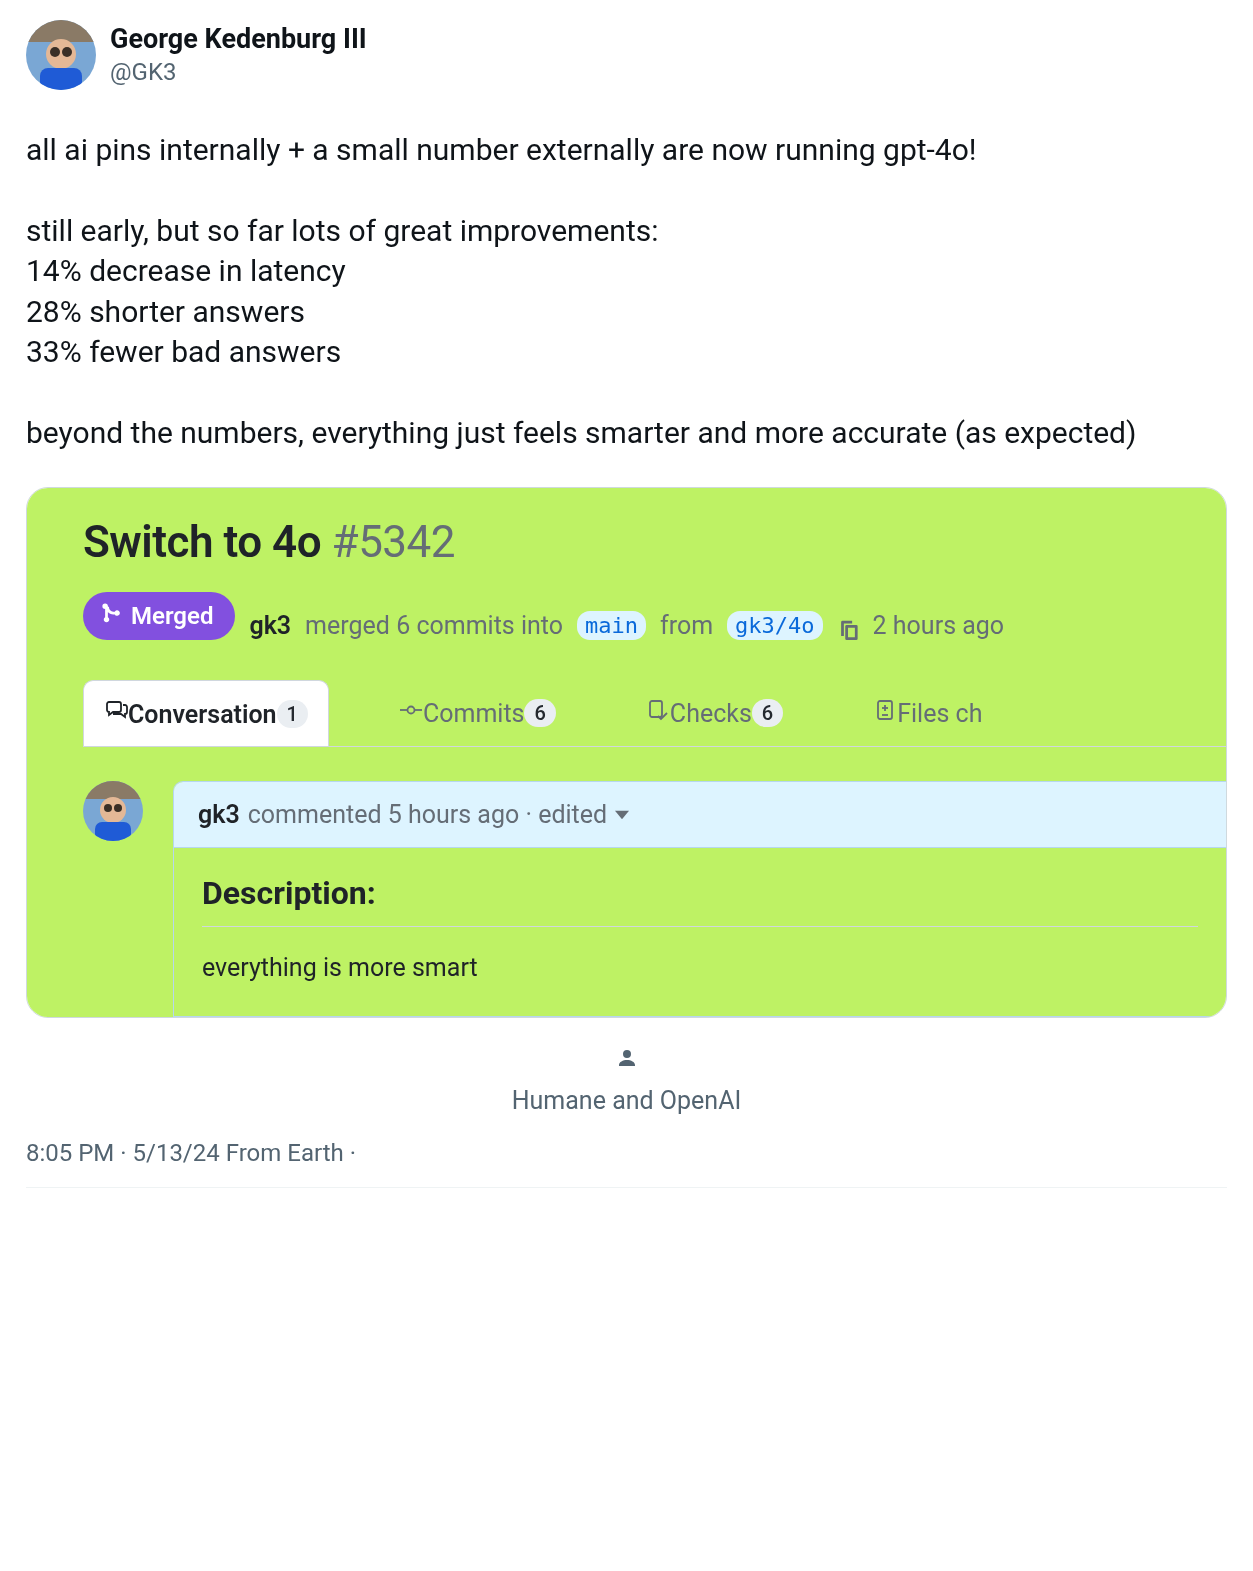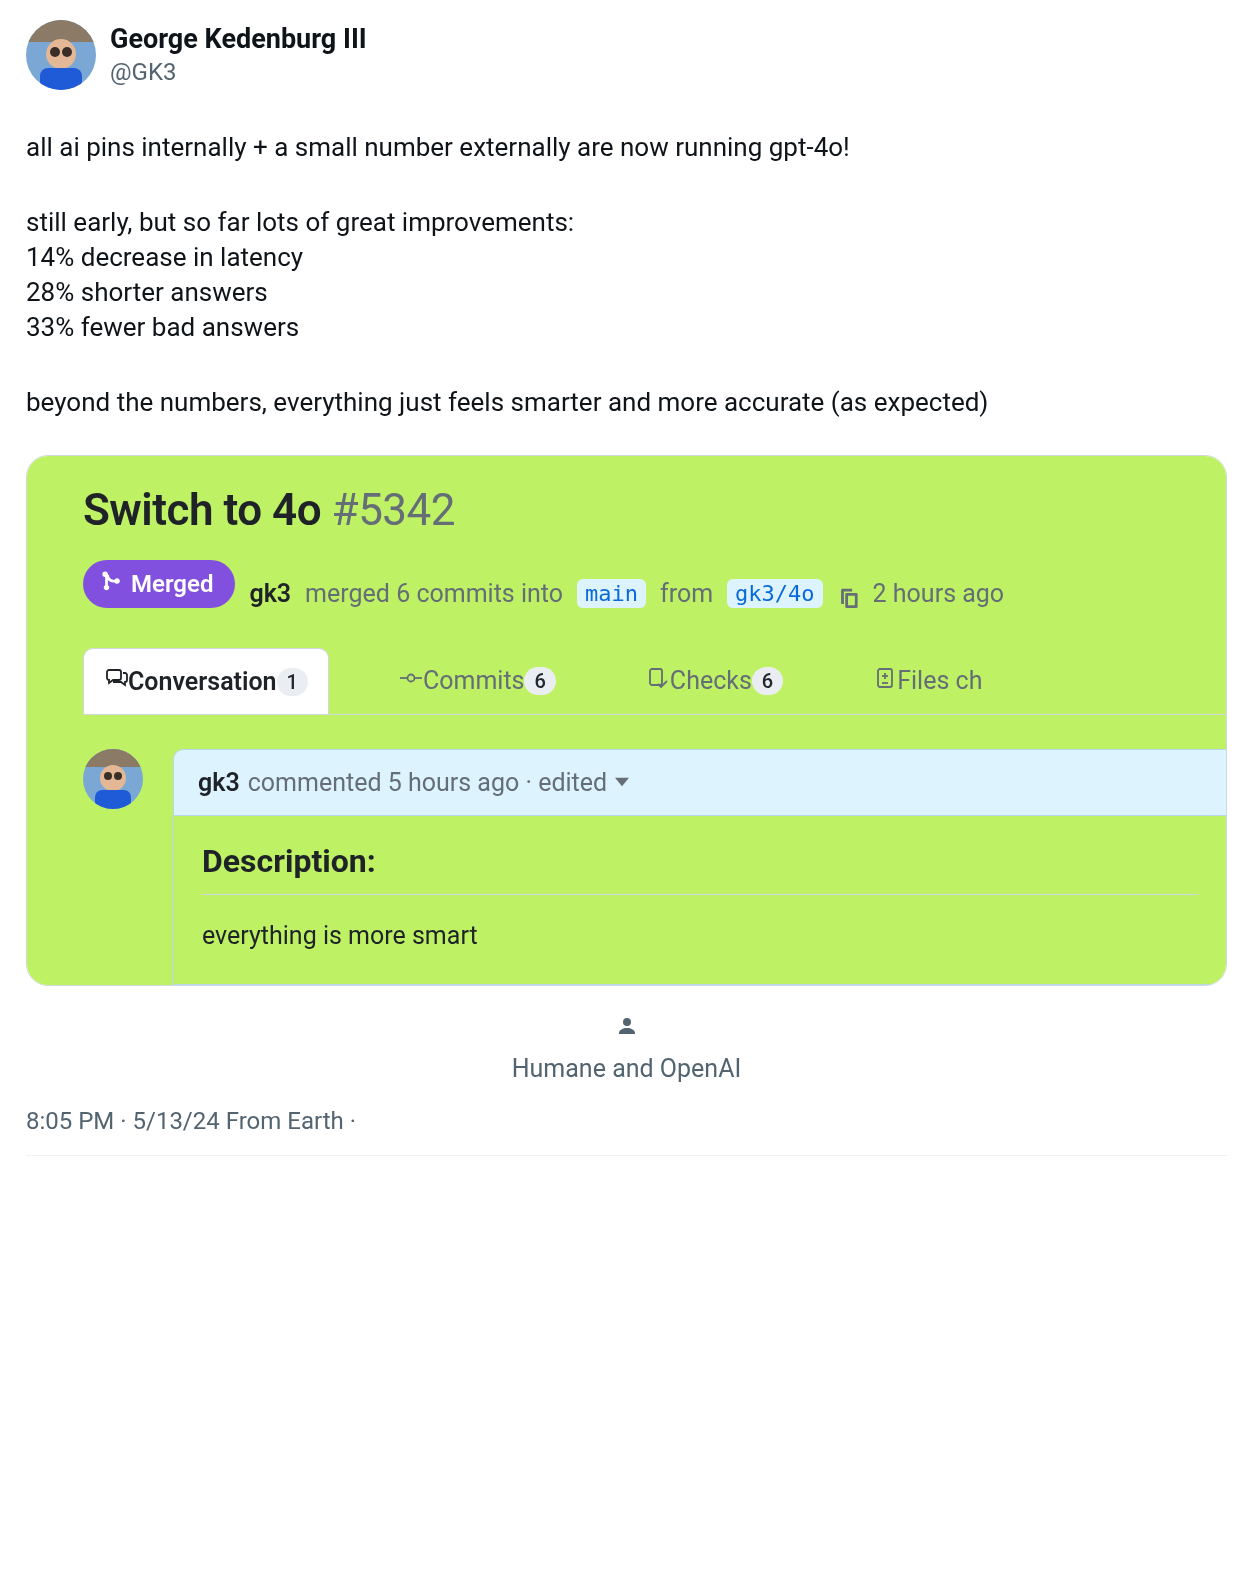--- a/index.html
+++ b/index.html
@@ -20,21 +20,21 @@
     width: 70px;
     height: 70px;
     border-radius: 50%;
     overflow: hidden;
     flex-shrink: 0;
   }
   .avatar svg { width: 100%; height: 100%; display: block; }
   .user-block { display: flex; flex-direction: column; line-height: 1.25; }
   .display-name { font-weight: 700; font-size: 27px; color: #0f1419; }
   .handle { font-size: 24px; color: #536471; }
-  .tweet-body { font-size: 26px; line-height: 1.35; color: #0f1419; margin-bottom: 34px; }
+  .tweet-body { font-size: 30px; line-height: 1.35; color: #0f1419; margin-bottom: 34px; }
   .tweet-body p { margin: 0; }
   .tweet-body .para-gap { height: 40px; }
 
   .card {
     border: 1px solid #cfd9de;
     border-radius: 22px;
     overflow: hidden;
     margin-bottom: 28px;
   }
   .card-inner {
@@ -71,21 +71,21 @@
     gap: 8px;
   }
   .merged-badge svg { width: 22px; height: 22px; fill: #fff; }
   .pr-author { font-weight: 600; color: #1f2328; }
   .branch-chip {
     background: #ddf4ff;
     color: #0969da;
     font-family: ui-monospace, SFMono-Regular, "SF Mono", Menlo, monospace;
     font-size: 22px;
     padding: 2px 8px;
-    border-radius: 6px;
+    border-radius: 13px;
   }
   .copy-icon { color: #656d76; display: inline-flex; }
   .copy-icon svg { width: 22px; height: 22px; fill: currentColor; }
 
   .tabs-row {
     display: flex;
     align-items: center;
     border-bottom: 1px solid #d0d7de;
     gap: 50px;
     font-size: 25px;

